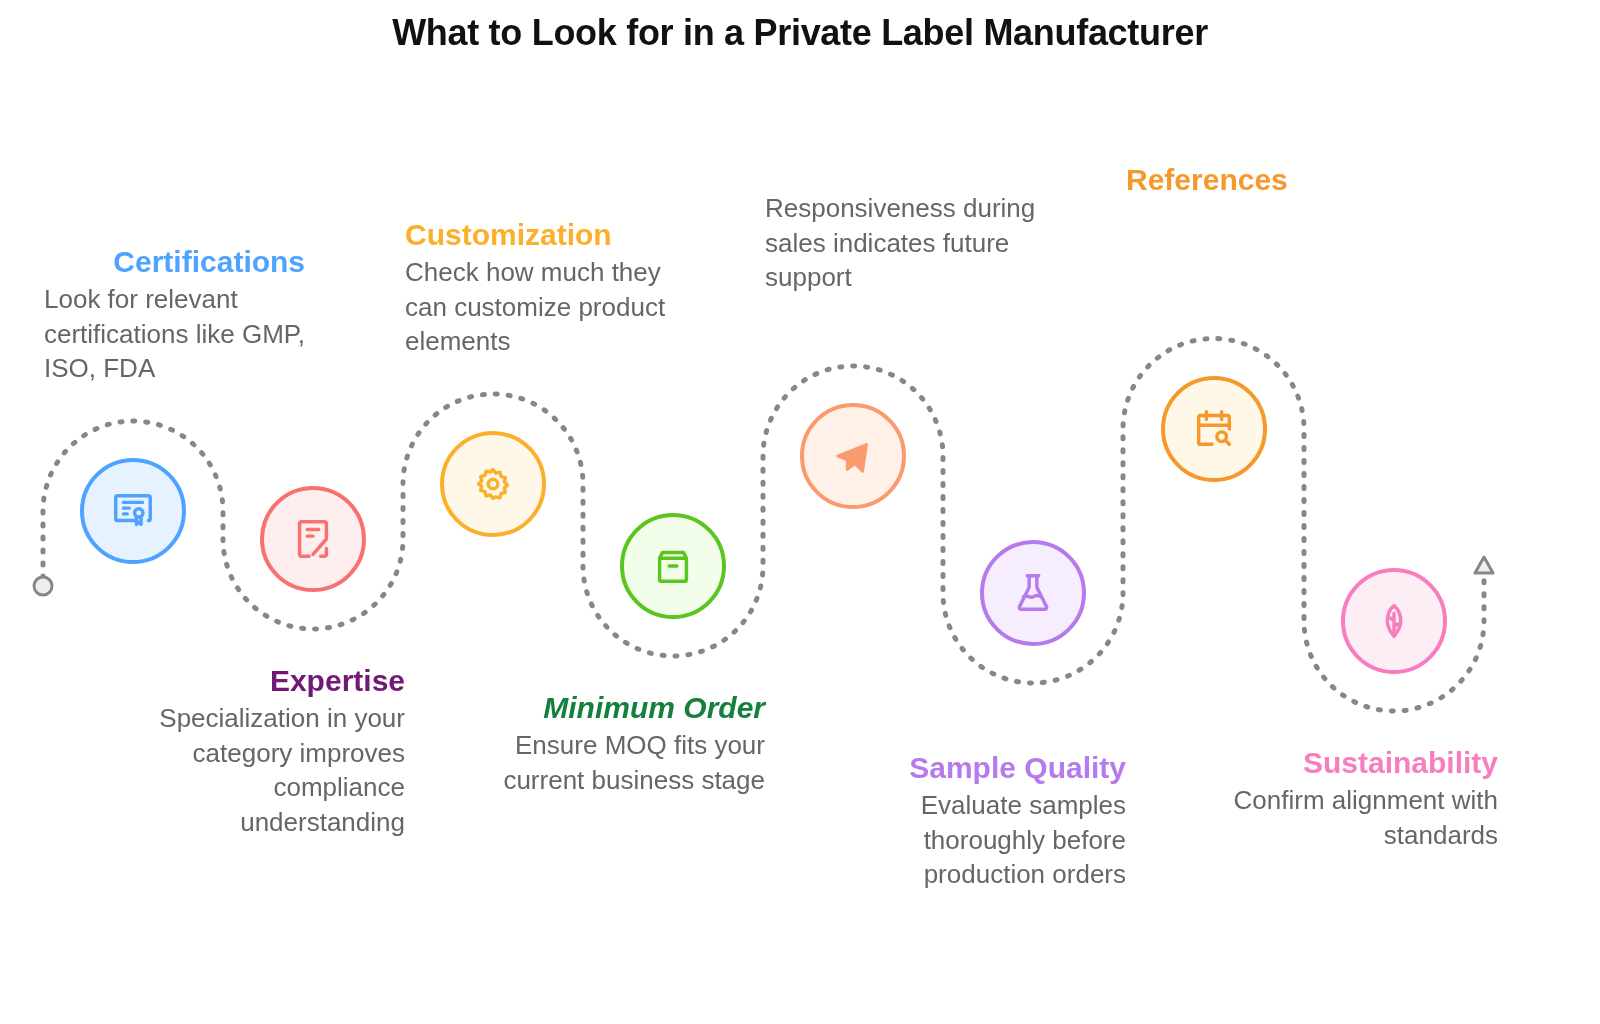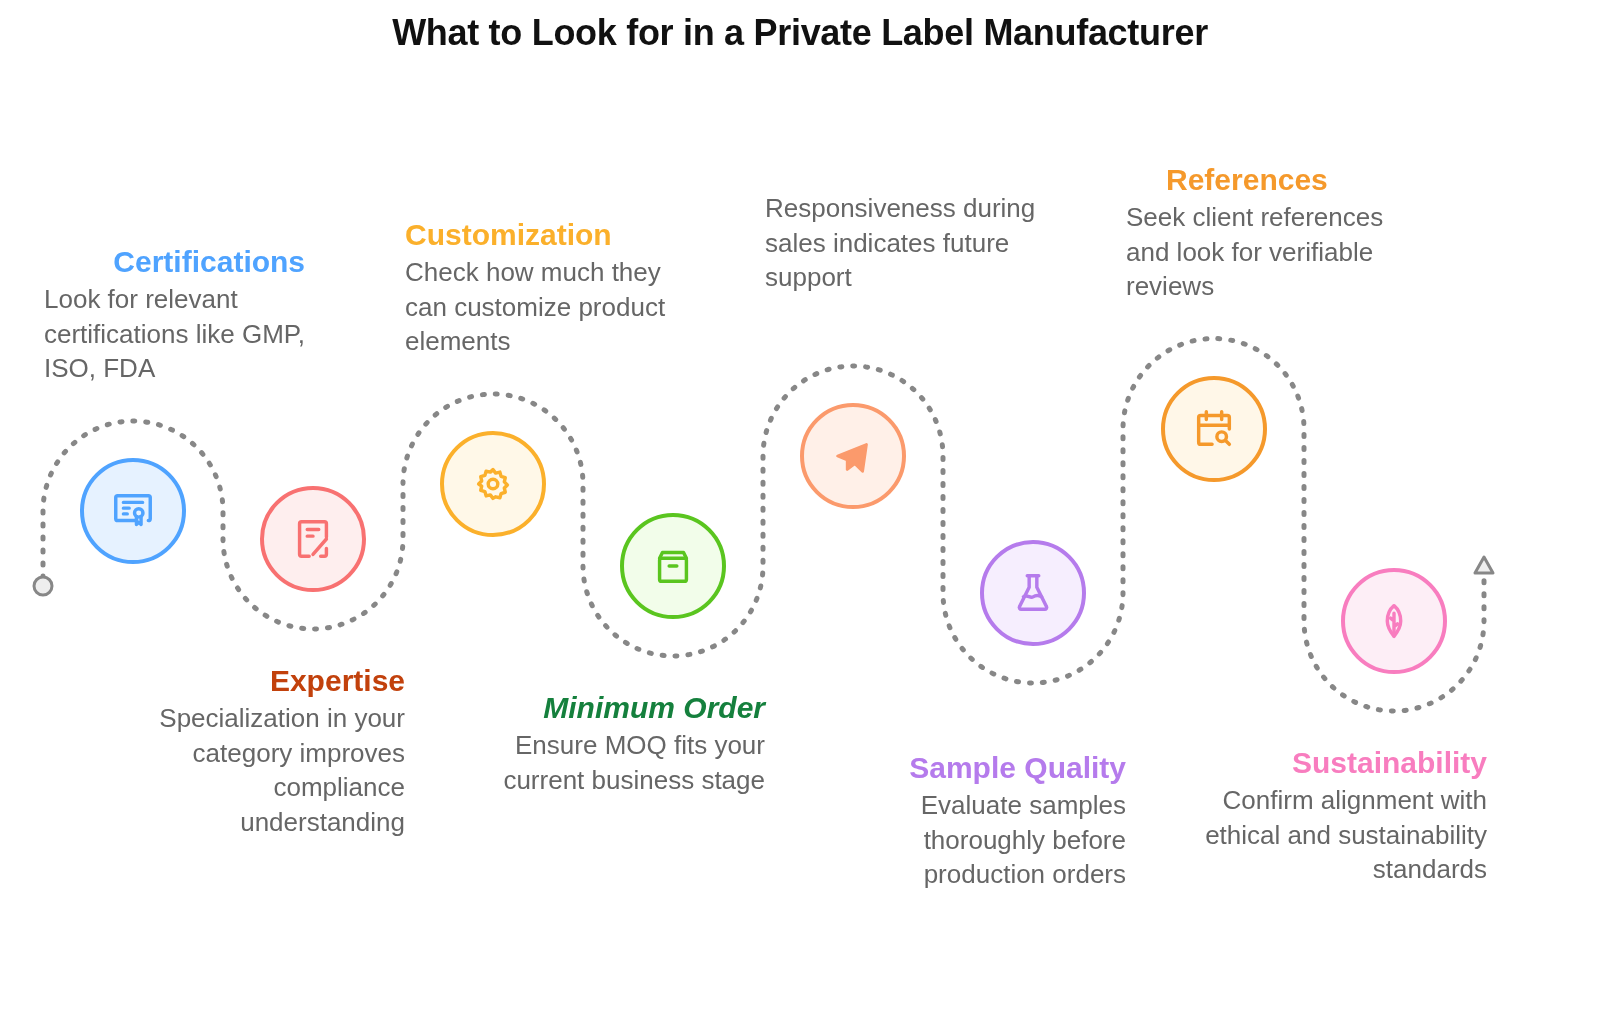--- a/index.html
+++ b/index.html
@@ -81,21 +81,21 @@
 
 <div class="label" style="left:44px;top:244px;">
   <div class="head" style="color:#4fa3ff;text-align:right;">Certifications</div>
   <div class="desc">
     <div>Look for relevant</div>
       <div>certifications like GMP,</div>
       <div>ISO, FDA</div>
   </div>
 </div>
 <div class="label right" style="right:1195px;top:663px;">
-  <div class="head" style="color:#c2410c;">Expertise</div>
+  <div class="head" style="color:#701a75;">Expertise</div>
   <div class="desc">
     <div>Specialization in your</div>
       <div>category improves</div>
       <div>compliance</div>
       <div>understanding</div>
   </div>
 </div>
 <div class="label" style="left:405px;top:217px;">
   <div class="head" style="color:#fbb02b;">Customization</div>
   <div class="desc">
@@ -120,27 +120,21 @@
 </div>
 <div class="label right" style="right:474px;top:718px;">
   <div class="head" style="color:#b57bec;margin-top:32px;">Sample Quality</div>
   <div class="desc">
     <div>Evaluate samples</div>
       <div>thoroughly before</div>
       <div>production orders</div>
   </div>
 </div>
 <div class="label" style="left:1126px;top:162px;">
-  <div class="head" style="color:#f5992b;margin-left:40px;">References</div>
-  <div class="desc">
-    <div>Seek client references</div>
-      <div>and look for verifiable</div>
-      <div>reviews</div>
-  </div>
+  <div class="head" style="color:#f5992b;">References</div>
 </div>
-<div class="label right" style="right:113px;top:745px;margin-left:36px;">
+<div class="label right" style="right:102px;top:745px;margin-left:36px;">
   <div class="head" style="color:#f87dbf;">Sustainability</div>
   <div class="desc">
     <div>Confirm alignment with</div>
-      <div>ethical and sustainability</div>
       <div>standards</div>
   </div>
 </div>
 
 </body></html>

